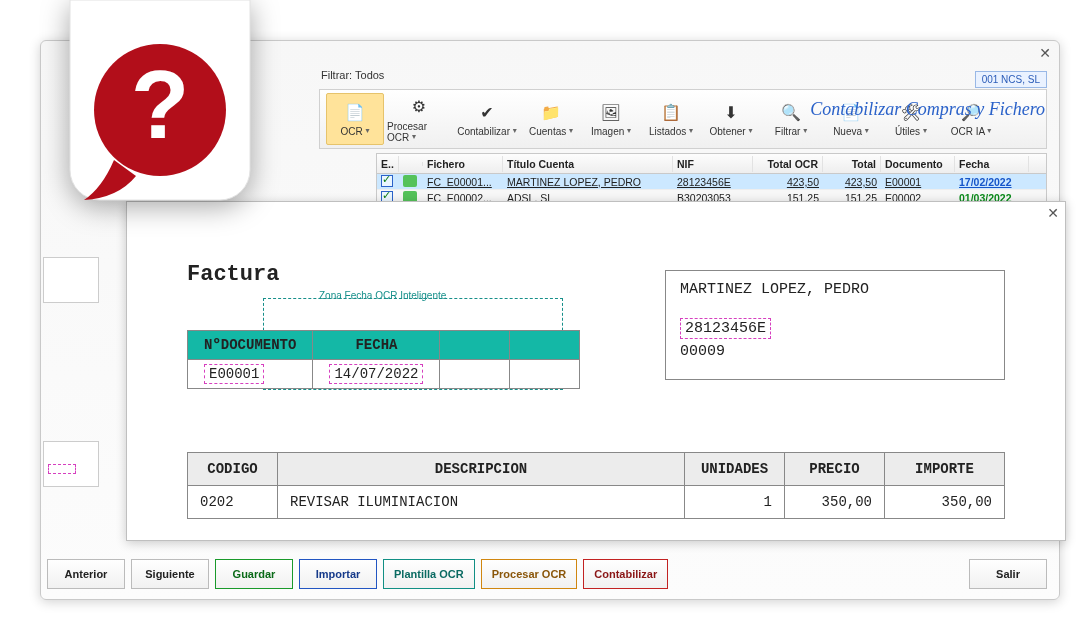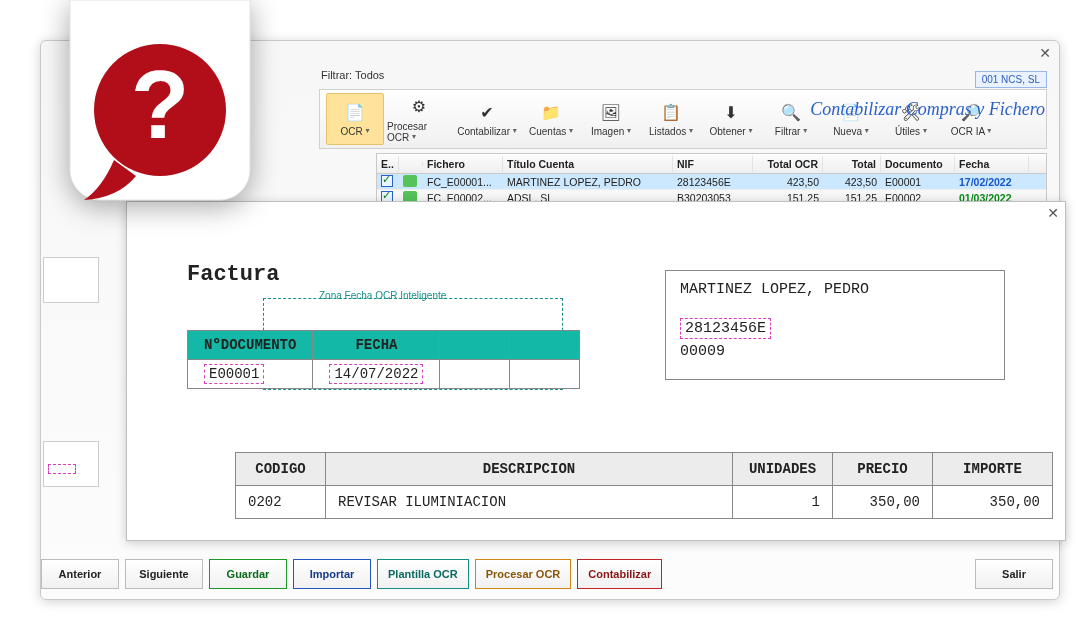--- a/index.html
+++ b/index.html
@@ -72,21 +72,21 @@
     grid-template-columns: 22px 24px 80px 170px 80px 70px 58px 74px 74px;
     align-items: center;
   }
   .grid-header {
     background: linear-gradient(#fdfdfd,#eee);
     border-bottom: 1px solid #c9c9c9; font-weight: 600;
     font-size: 10.5px; height: 20px;
   }
   .grid-header > div { padding: 2px 4px; border-right: 1px solid #e2e2e2; white-space:nowrap; overflow:hidden; }
   .grid-row { height: 16px; font-size: 10.5px; border-bottom: 1px solid #eee; }
-  .grid-row > div { padding: 1px 4px; white-space:nowrap; overflow:hidden; text-overflow:ellipsis; }
+  .grid-row > div { padding: 1px 4px; white-space:nowrap; overflow:hidden; text-overflow:ellipsis;text-decoration:underline; }
   .grid-row.sel { background: #cce8ff; }
   .grid-row.alt { background: #f7f7f7; }
   .pill { display:inline-block; width:14px;height:12px;border-radius:2px; }
   .chk { display:inline-block;width:12px;height:12px;border:1px solid #2b62c9;background:#eaf6ff;position:relative;}
   .chk::after{content:"✓";position:absolute;left:0;top:-3px;font-size:11px;color:#0a7a12;}
   .num { text-align:right; }
   .date-blue  { color:#1555c9; font-weight:600;}
   .date-green { color:#0a8a1a; font-weight:600;}
   .date-red   { color:#bc1e1e; font-weight:600;}
 
@@ -119,37 +119,37 @@
   .small-table td { background:#fff; font-weight:normal;}
   .ocr-pick { border:1px dashed #d63fbf; padding:1px 4px; }
   .addr {
     position:absolute; right:60px; top:68px;
     width: 340px; height: 110px;
     border:1px solid #888; padding:10px 14px;
     font-family:"Courier New",monospace; font-size:15px;
   }
   .lines-table {
     position:absolute; left:60px; top:250px; right:60px;
-    border-collapse: collapse; width: calc(100% - 120px); margin-left: 48px;
+    border-collapse: collapse; width: calc(100% - 120px);
   }
   .lines-table th, .lines-table td {
     border:1px solid #888; padding:8px 12px;
     font-family:"Courier New",monospace; font-size:14px;
   }
   .lines-table th { background:#ececec; font-weight:bold;}
   .lines-table td.num{ text-align:right;}
   .statusbar {
     position:absolute; left:0; right:0; bottom:48px; height:18px;
     border-top:1px solid #ddd; font-size:10.5px; color:#444;
     padding:2px 8px; display:flex; justify-content:space-between;
     background:#fafafa;
   }
   .footer-buttons {
     position:absolute; left:0; right:0; bottom:6px; height:38px;
-    display:flex; align-items:center; padding:0 0;
+    display:flex; align-items:center; padding:0 6px;
   }
   .fbtn {
     height:30px; min-width:78px; padding:0 10px;
     background:linear-gradient(#fff,#f1f1f1);
     border:1px solid #bbb; margin-right:6px;
     font-size:11px; font-weight:600;
     display:flex;align-items:center;justify-content:center;
   }
   .fbtn.green  { border-color:#1a9a2b; color:#0a6a18;}
   .fbtn.blue   { border-color:#2255c2; color:#163a8a;}

